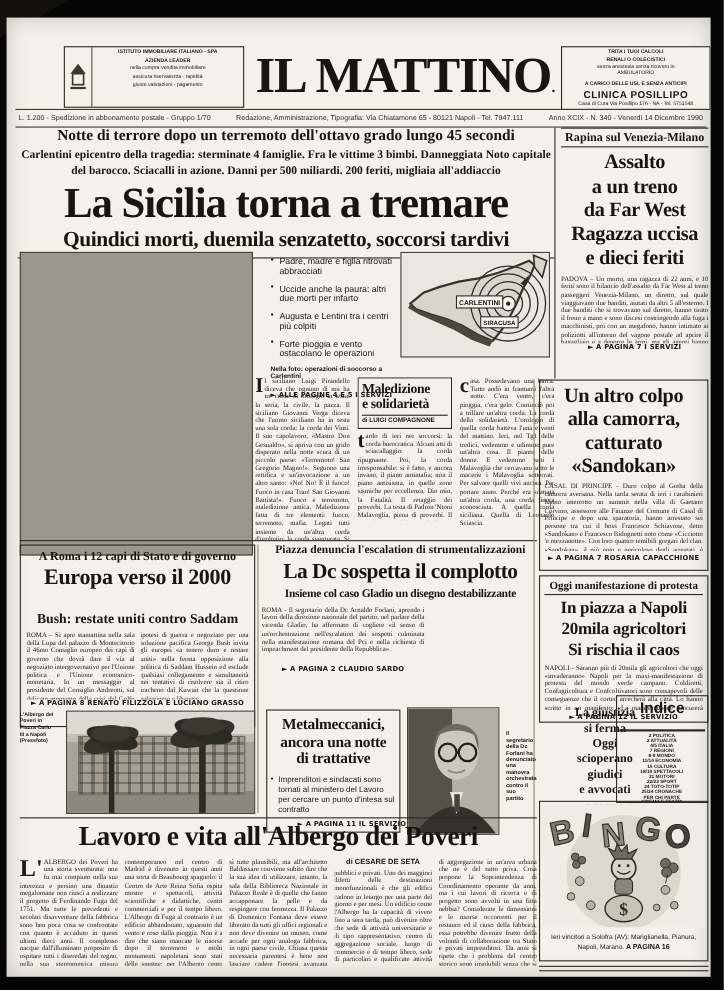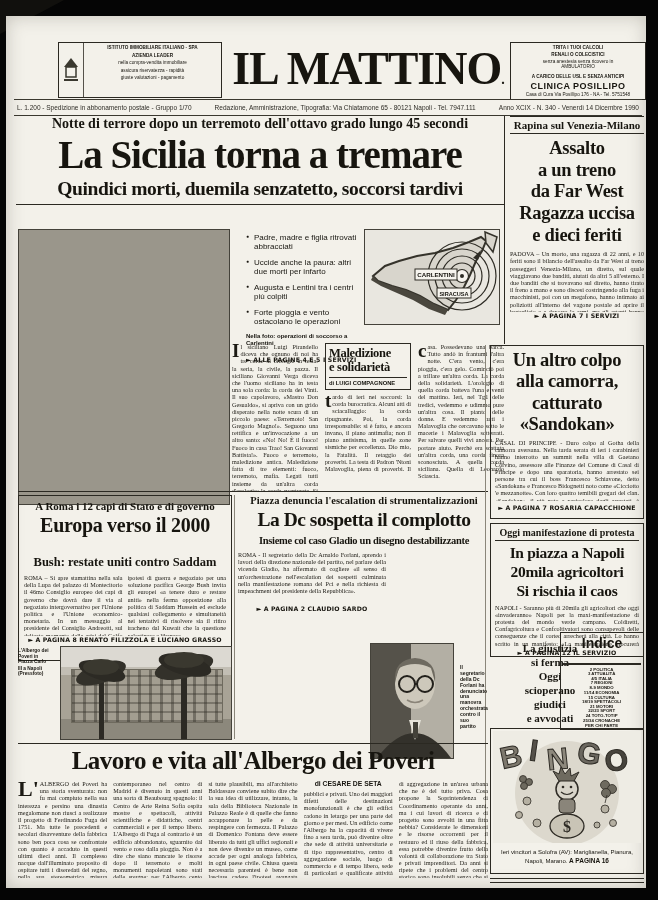--- a/index.html
+++ b/index.html
@@ -179,20 +179,21 @@
   </div>
 
   <div id="info-bar" class="abs">
     <span>L. 1.200 - Spedizione in abbonamento postale - Gruppo 1/70</span>
     <span>Redazione, Amministrazione, Tipografia: Via Chiatamone 65 - 80121 Napoli - Tel. 7947.111</span>
     <span>Anno XCIX - N. 340 - Venerdì 14 Dicembre 1990</span>
   </div>
 
   <div id="lead" class="abs">
     <div class="kicker">Notte di terrore dopo un terremoto dell'ottavo grado lungo 45 secondi</div>
+    <div class="deck">Carlentini epicentro della tragedia: sterminate 4 famiglie. Fra le vittime 3 bimbi. Danneggiata Noto capitale del barocco. Sciacalli in azione. Danni per 500 miliardi. 200 feriti, migliaia all'addiaccio</div>
     <div class="headline">La Sicilia torna a tremare</div>
     <div class="subhead">Quindici morti, duemila senzatetto, soccorsi tardivi</div>
   </div>
 
   <div id="train" class="abs">
     <div class="kicker">Rapina sul Venezia-Milano</div>
     <div class="hl">
       <div>Assalto</div>
       <div>a un treno</div>
       <div>da Far West</div>
@@ -267,20 +268,29 @@
     <div class="pref">► A PAGINA 8 RENATO FILIZZOLA E LUCIANO GRASSO</div>
   </div>
 
   <div id="dc" class="abs">
     <div class="kicker">Piazza denuncia l'escalation di strumentalizzazioni</div>
     <div class="hl">La Dc sospetta il complotto</div>
     <div class="sub">Insieme col caso Gladio un disegno destabilizzante</div>
     <div class="bd body-txt">ROMA - Il segretario della Dc Arnaldo Forlani, aprendo i lavori della direzione nazionale del partito, nel parlare della vicenda Gladio, ha affermato di cogliere «il senso di un'orchestrazione nell'escalation dei sospetti culminata nella manifestazione romana del Pci e nella richiesta di impeachment del presidente della Repubblica».</div>
     <div class="pr pref">► A PAGINA 2 CLAUDIO SARDO</div>
 
+    <div id="metal" class="abs">
+      <div class="hl">
+        <div>Metalmeccanici,</div>
+        <div>ancora una notte</div>
+        <div>di trattative</div>
+      </div>
+      <div class="bu">Imprenditori e sindacati sono tornati al ministero del Lavoro per cercare un punto d'intesa sul contratto</div>
+      <div class="pr pref">► A PAGINA 11 IL SERVIZIO</div>
+    </div>
 
     <div id="portrait" class="abs">
       <svg width="82" height="114" viewBox="0 0 82 114">
         <rect width="82" height="114" fill="#b3afa4"></rect>
         <rect width="40" height="114" fill="#55524a"></rect>
         <ellipse cx="44" cy="40" rx="20" ry="25" fill="#cdc8bb"></ellipse>
         <path d="M24,38 q-2,-22 20,-24 q22,2 20,24 l-4,-14 q-16,-8 -32,0 z" fill="#6e6a60"></path>
         <circle cx="36" cy="40" r="8" fill="none" stroke="#22201b" stroke-width="2"></circle>
         <circle cx="54" cy="40" r="8" fill="none" stroke="#22201b" stroke-width="2"></circle>
         <line x1="44" y1="40" x2="46" y2="40" stroke="#22201b" stroke-width="2"></line>

